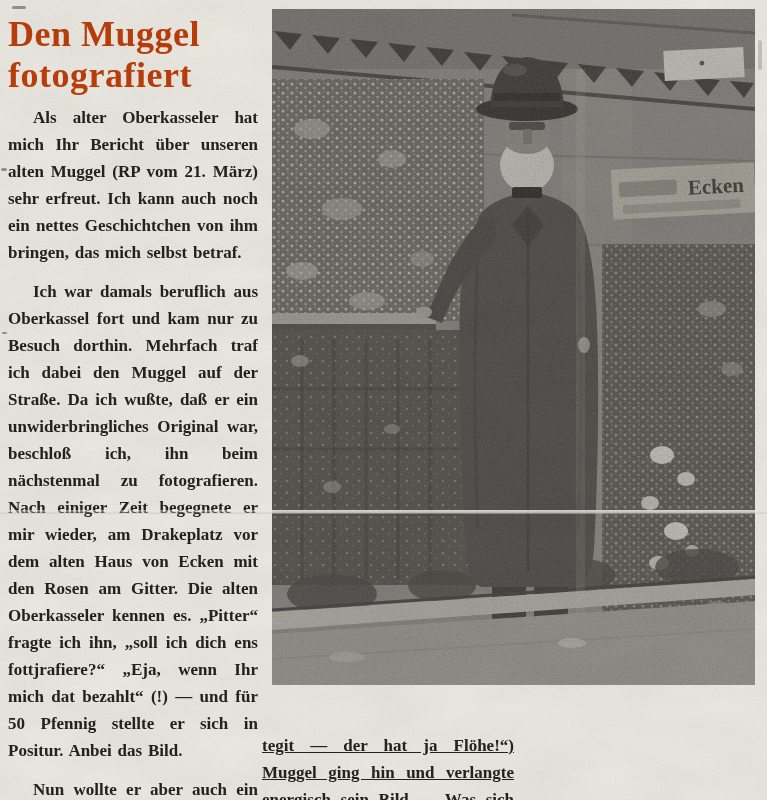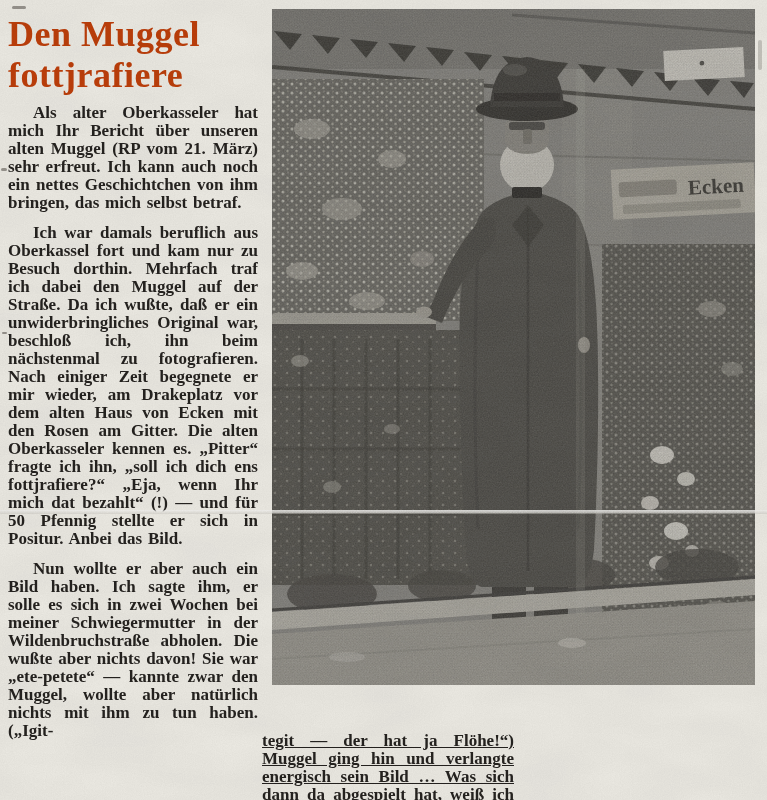--- a/index.html
+++ b/index.html
@@ -13,21 +13,21 @@
   .col{position:absolute;color:#262320;}
   .col-left{left:8px;top:10px;width:250px;height:790px;overflow:hidden;}
   .col-mid{left:262px;top:732px;width:252px;text-decoration:underline;}
   .col-right{left:527px;top:694px;width:234px;}
   h1.headline{
     margin:4px 0 8px 0;font-size:36px;line-height:41px;font-weight:bold;
     color:#c2410c;letter-spacing:0.5px;
   }
   h1.headline span{display:block;}
   p.body{
-    margin:12px 0 0 0;font-size:17px;line-height:18px;font-weight:bold;
+    margin:12px 0 0 0;font-size:17px;line-height:27px;font-weight:bold;
     text-align:justify;text-indent:25px;word-spacing:1.5px;color:#272421;
   }
   p.body.first{margin-top:2px;}
   p.body.noindent{text-indent:0;margin-top:0;}
   p.body.fulljust{text-align-last:justify;}
   
   figure.photo{position:absolute;left:272px;top:9px;width:483px;height:676px;margin:0;padding:0;}
   figure.photo svg{display:block;}
   
   .crease{
@@ -39,21 +39,21 @@
   .grain{position:absolute;left:0;top:0;z-index:7;pointer-events:none;}
 </style>
 </head>
 <body>
 
 <div class="scan">
 
   <div class="col col-left">
     <h1 class="headline">
       <span>Den Muggel</span>
-      <span>fottjrafiere</span>
+      <span>fotografiert</span>
     </h1>
     <p class="body first">Als alter Oberkasseler hat mich Ihr Bericht über unseren alten Muggel (RP vom 21. März) sehr erfreut. Ich kann auch noch ein nettes Geschichtchen von ihm bringen, das mich selbst betraf.</p>
     <p class="body">Ich war damals beruflich aus Oberkassel fort und kam nur zu Besuch dorthin. Mehrfach traf ich dabei den Muggel auf der Straße. Da ich wußte, daß er ein unwiderbringliches Original war, beschloß ich, ihn beim nächstenmal zu fotografieren. Nach einiger Zeit begegnete er mir wieder, am Drakeplatz vor dem alten Haus von Ecken mit den Rosen am Gitter. Die alten Oberkasseler kennen es. „Pitter“ fragte ich ihn, „soll ich dich ens fottjrafiere?“ „Eja, wenn Ihr mich dat bezahlt“ (!) — und für 50 Pfennig stellte er sich in Positur. Anbei das Bild.</p>
     <p class="body fulljust">Nun wollte er aber auch ein Bild haben. Ich sagte ihm, er solle es sich in zwei Wochen bei meiner Schwiegermutter in der Wildenbruchstraße abholen. Die wußte aber nichts davon! Sie war „ete-petete“ — kannte zwar den Muggel, wollte aber natürlich nichts mit ihm zu tun haben. („Igit-</p>
   </div>
 
   <figure class="photo">
     <svg viewBox="0 0 483 676" width="483" height="676" aria-hidden="true">
       <defs>
         <pattern id="ht" width="2.8" height="2.8" patternUnits="userSpaceOnUse">

